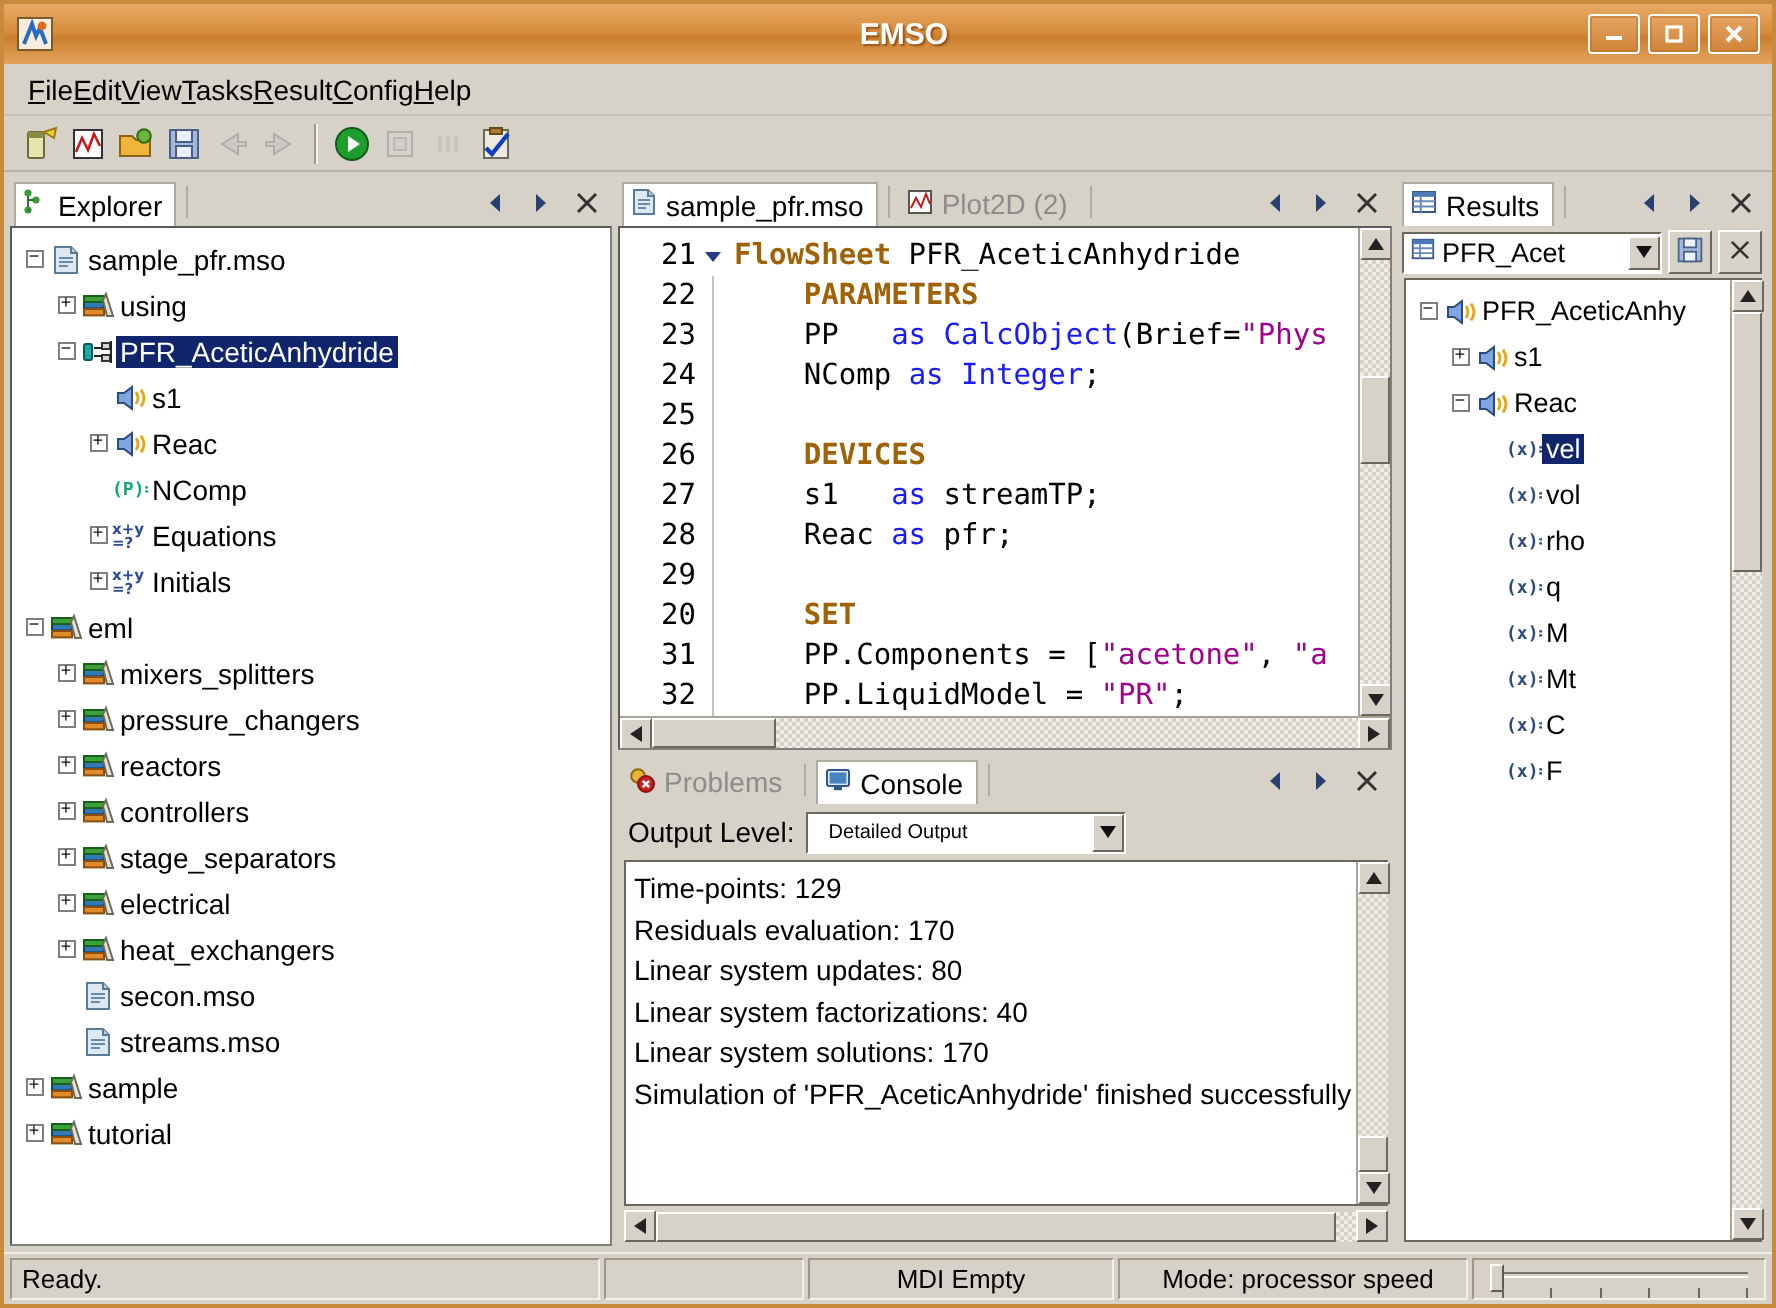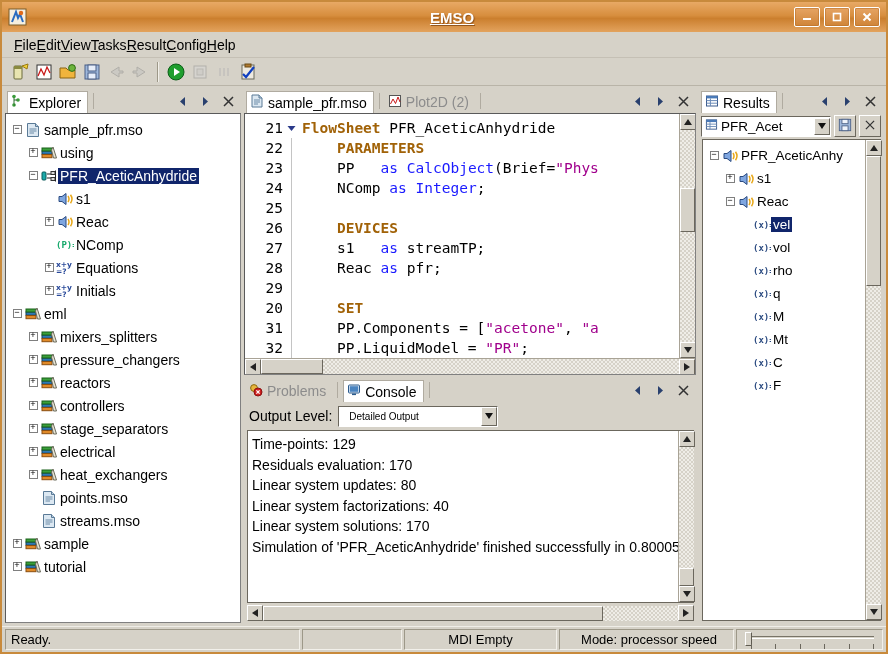--- a/index.html
+++ b/index.html
@@ -26,21 +26,20 @@
     flex:0 0 auto;
     position:relative;
   }
   .title-icon { width:20px;height:20px; margin-left:2px; position:relative; flex:0 0 auto;}
   .title-icon svg{display:block;}
   .title-text {
     position:absolute; left:16px; right:0; text-align:center;
     font-weight:bold; font-size:15px; color:#fff;
     text-shadow:1px 1px 1px rgba(120,60,10,.7);
     pointer-events:none;
-    text-decoration:underline;
   }
   .title-btns { margin-left:auto; display:flex; gap:4px; padding-right:2px; z-index:2;}
   .tbtn {
     width:26px; height:20px;
     background:linear-gradient(to bottom,#e6a463,#cf8438);
     border:1px solid #fff;
     border-radius:2px;
     display:flex; align-items:center; justify-content:center;
     color:#fff; font-size:11px; font-weight:bold;
     box-shadow: inset 0 0 0 1px rgba(180,110,40,.5);
@@ -67,21 +66,21 @@
   .tb-ico { width:24px;height:24px; display:flex;align-items:center;justify-content:center; }
   .tb-sep { width:2px;height:20px;border-left:1px solid #9d9888;border-right:1px solid #f2f0ea; margin:0 5px;}
   
   .main {
     flex:1 1 auto;
     display:flex;
     padding:3px;
     gap:3px;
     min-height:0;
   }
-  .col-left  { width:236px; display:flex; flex-direction:column; flex:0 0 auto;}
+  .col-left  { width:301px; display:flex; flex-direction:column; flex:0 0 auto;}
   .col-mid   { flex:1 1 auto; display:flex; flex-direction:column; gap:3px; min-width:0;}
   .col-right { width:184px; display:flex; flex-direction:column; flex:0 0 auto;}
   
   .dock { background:#d6d2c8; display:flex; flex-direction:column; min-height:0;}
   .dock-head {
     height:24px; display:flex; align-items:center;
     flex:0 0 auto; background:#d6d2c8;
     padding-left:2px;
   }
   .dock-tab {
@@ -561,21 +560,21 @@
             </div>
             <div class="trow" style="padding-left: 20px;">
               <span class="tgut"></span>
               <span class="ticon">
                 <svg width="16" height="16" viewBox="0 0 16 16">
                   <path d="M2.5 1.5 h8 l3 3 v10 h-11 Z" fill="#dce8f2" stroke="#5a7a96"></path>
                   <path d="M10.5 1.5 v3 h3" fill="#b8cde0" stroke="#5a7a96"></path>
                   <path d="M4.5 7 h7 M4.5 9 h7 M4.5 11 h4.5" stroke="#6a8aa6"></path>
                 </svg>
               </span>
-              <span class="tlabel">points.mso</span>
+              <span class="tlabel">secon.mso</span>
             </div>
             <div class="trow" style="padding-left: 20px;">
               <span class="tgut"></span>
               <span class="ticon">
                 <svg width="16" height="16" viewBox="0 0 16 16">
                   <path d="M2.5 1.5 h8 l3 3 v10 h-11 Z" fill="#dce8f2" stroke="#5a7a96"></path>
                   <path d="M10.5 1.5 v3 h3" fill="#b8cde0" stroke="#5a7a96"></path>
                   <path d="M4.5 7 h7 M4.5 9 h7 M4.5 11 h4.5" stroke="#6a8aa6"></path>
                 </svg>
               </span>

